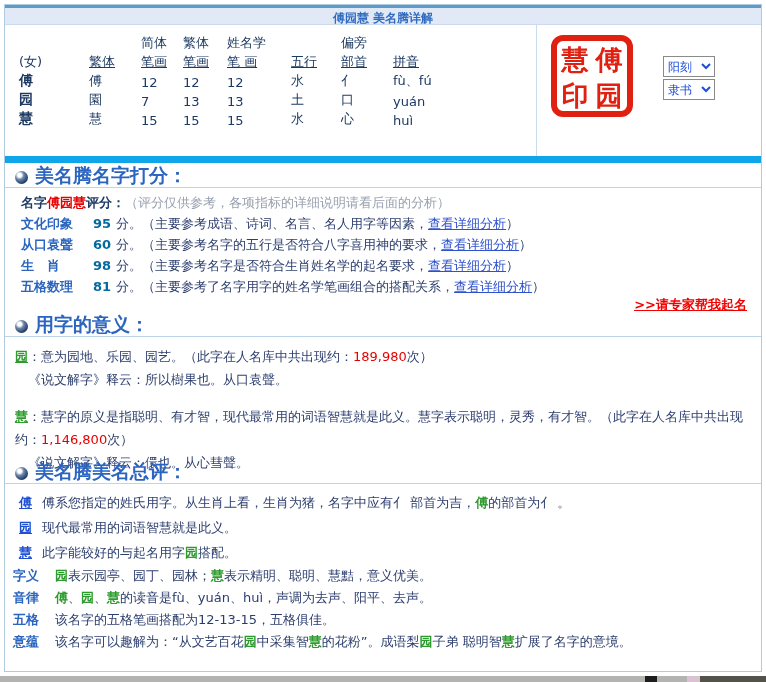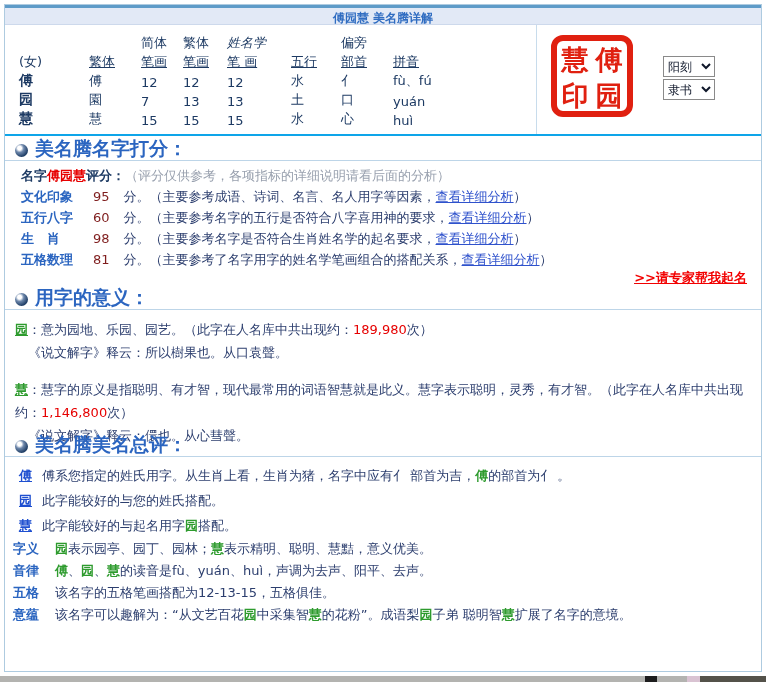--- a/index.html
+++ b/index.html
@@ -13,57 +13,57 @@
     position: absolute; left: 4px; top: 4px; width: 758px; height: 668px;
     border: 1px solid #aecbe0; background: #fff; overflow: hidden;
   }
   
   .titlebar {
     height: 20px; background: #e2e9f6; border-top: 3px solid #5e9bc8;
     border-bottom: 1px solid #cdd9ec; text-align: center; line-height: 21px;
     color: #2f6cc1; font-weight: bold; font-size: 12px;
   }
   
-  .topbox { display: flex; height: 111px; border-bottom: 2px solid #0ea5e9; }
+  .topbox { display: flex; height: 138px; border-bottom: 7px solid #0ea5e9; }
   .table-zone { width: 532px; padding: 8px 0 0 14px; border-right: 1px solid #c8dcEC; }
   table.name-table { border-collapse: collapse; }
   table.name-table td { padding: 0; height: 19px; vertical-align: bottom; color: #1d3a63; }
   .c1 { width: 70px; } .c2 { width: 52px; } .c3 { width: 42px; } .c4 { width: 44px; }
-  .c5 { width: 64px; font-style: italic; } .c6 { width: 50px; } .c7 { width: 52px; } .c8 { width: 110px; }
+  .c5 { width: 64px; } .c6 { width: 50px; } .c7 { width: 52px; } .c8 { width: 110px; }
   td.u { text-decoration: underline; cursor: pointer; }
   td.name-char { color: #0a22cc; font-weight: bold; font-size: 14px; cursor: pointer; }
   
   .seal-zone { display: flex; padding: 10px 0 0 14px; }
   .seal {
     width: 82px; height: 82px; border: 6px solid #e02010; border-radius: 12px;
     display: grid; grid-template-columns: 1fr 1fr; place-items: center;
     color: #e02010; font-weight: bold; font-size: 27px; padding: 1px;
     font-family: "DejaVu Serif", "Liberation Serif", serif;
   }
   .controls { margin-left: 30px; padding-top: 21px; display: flex; flex-direction: column; gap: 2px; }
   .controls select {
-    width: 52px; height: 21px; font-size: 12px; color: #0f172a;
+    width: 52px; height: 21px; font-size: 12px; color: #1d4ed8;
     font-family: "DejaVu Sans", sans-serif; border: 1px solid #8a8a8a; background: #fff;
   }
   
   .sec-header {
     height: 25px; line-height: 25px; padding-left: 10px;
     border-bottom: 1px solid #bdd5e8; color: #2b65c0; font-weight: bold; font-size: 19px;
   }
   .globe {
     display: inline-block; width: 13px; height: 13px; border-radius: 50%;
     background: radial-gradient(circle at 35% 32%, #ffffff 0 16%, #6d87ab 35%, #17365e 75%, #0c2344 100%);
     margin-right: 7px; vertical-align: -2px;
   }
   .score-body { height: 124px; padding: 4px 0 0 16px; line-height: 21px; }
   .score-intro .b { font-weight: bold; color: #1d3a63; }
   .score-intro .name-red { font-weight: bold; color: #e60000; }
   .score-intro .note { color: #98a0ae; }
   .score-label { display: inline-block; width: 72px; color: #2b65c0; font-weight: bold; }
-  .score-val { color: #7f1d1d; font-weight: normal; margin-right: 14px; }
+  .score-val { color: #0369a1; font-weight: bold; margin-right: 5px; }
   a.detail { color: #2f52cc; text-decoration: underline; cursor: pointer; }
   .right-link { text-align: right; padding-right: 14px; height: 15px; line-height: 15px; text-decoration: underline; }
   a.red-link { color: #f20000; font-weight: bold; text-decoration: underline; cursor: pointer; }
   .meaning-body { height: 122px; padding: 8px 0 0 10px; line-height: 23px; }
   .lead-char { color: #2e9b2e; font-weight: bold; text-decoration: underline; cursor: pointer; }
   .shuowen { padding-left: 13px; }
   .entry-gap { height: 14px; }
   .summary-body { height: 208px; padding: 6px 0 0 8px; }
   .char-row { line-height: 25px; padding-left: 6px; }
   .head-char { color: #1e4fd0; font-weight: bold; text-decoration: underline; cursor: pointer; margin-right: 10px; }
@@ -164,21 +164,21 @@
       <span class="globe"></span><span>美名腾名字打分：</span>
     </div>
     <div class="score-body">
       <div class="score-intro">
         <span class="b">名字</span><span class="name-red">傅园慧</span><span class="b">评分：</span><span class="note">（评分仅供参考，各项指标的详细说明请看后面的分析）</span>
       </div>
       <div class="score-row">
         <span class="score-label">文化印象</span><span class="score-val">95</span><span>分。</span><span>（主要参考成语、诗词、名言、名人用字等因素，</span><a class="detail">查看详细分析</a><span>）</span>
       </div>
       <div class="score-row">
-        <span class="score-label">五行八字</span><span class="score-val">60</span><span>分。</span><span>（主要参考名字的五行是否符合八字喜用神的要求，</span><a class="detail">查看详细分析</a><span>）</span>
+        <span class="score-label">从口袁聲</span><span class="score-val">60</span><span>分。</span><span>（主要参考名字的五行是否符合八字喜用神的要求，</span><a class="detail">查看详细分析</a><span>）</span>
       </div>
       <div class="score-row">
         <span class="score-label">生　肖</span><span class="score-val">98</span><span>分。</span><span>（主要参考名字是否符合生肖姓名学的起名要求，</span><a class="detail">查看详细分析</a><span>）</span>
       </div>
       <div class="score-row">
         <span class="score-label">五格数理</span><span class="score-val">81</span><span>分。</span><span>（主要参考了名字用字的姓名学笔画组合的搭配关系，</span><a class="detail">查看详细分析</a><span>）</span>
       </div>
       <div class="right-link">
         <a class="red-link">&gt;&gt;请专家帮我起名</a>
       </div>
@@ -204,21 +204,21 @@
 
   <div>
     <div class="sec-header">
       <span class="globe"></span><span>美名腾美名总评：</span>
     </div>
     <div class="summary-body">
       <div class="char-row">
         <span class="head-char">傅</span><span><span>傅系您指定的姓氏用字。从生肖上看，生肖为猪，名字中应有亻 部首为吉，</span><span class="seg-green">傅</span><span>的部首为亻 。</span></span>
       </div>
       <div class="char-row">
-        <span class="head-char">园</span><span><span>此字能较好的与您的姓氏搭配。</span></span>
+        <span class="head-char">园</span><span><span>现代最常用的词语智慧就是此义。</span></span>
       </div>
       <div class="char-row">
         <span class="head-char">慧</span><span><span>此字能较好的与起名用字</span><span class="seg-green">园</span><span>搭配。</span></span>
       </div>
       <div class="aspect-row">
         <span class="aspect-label">字义</span><span><span class="seg-green">园</span><span>表示园亭、园丁、园林；</span><span class="seg-green">慧</span><span>表示精明、聪明、慧黠，意义优美。</span></span>
       </div>
       <div class="aspect-row">
         <span class="aspect-label">音律</span><span><span class="seg-green">傅</span><span>、</span><span class="seg-green">园</span><span>、</span><span class="seg-green">慧</span><span>的读音是fù、yuán、huì，声调为去声、阳平、去声。</span></span>
       </div>

